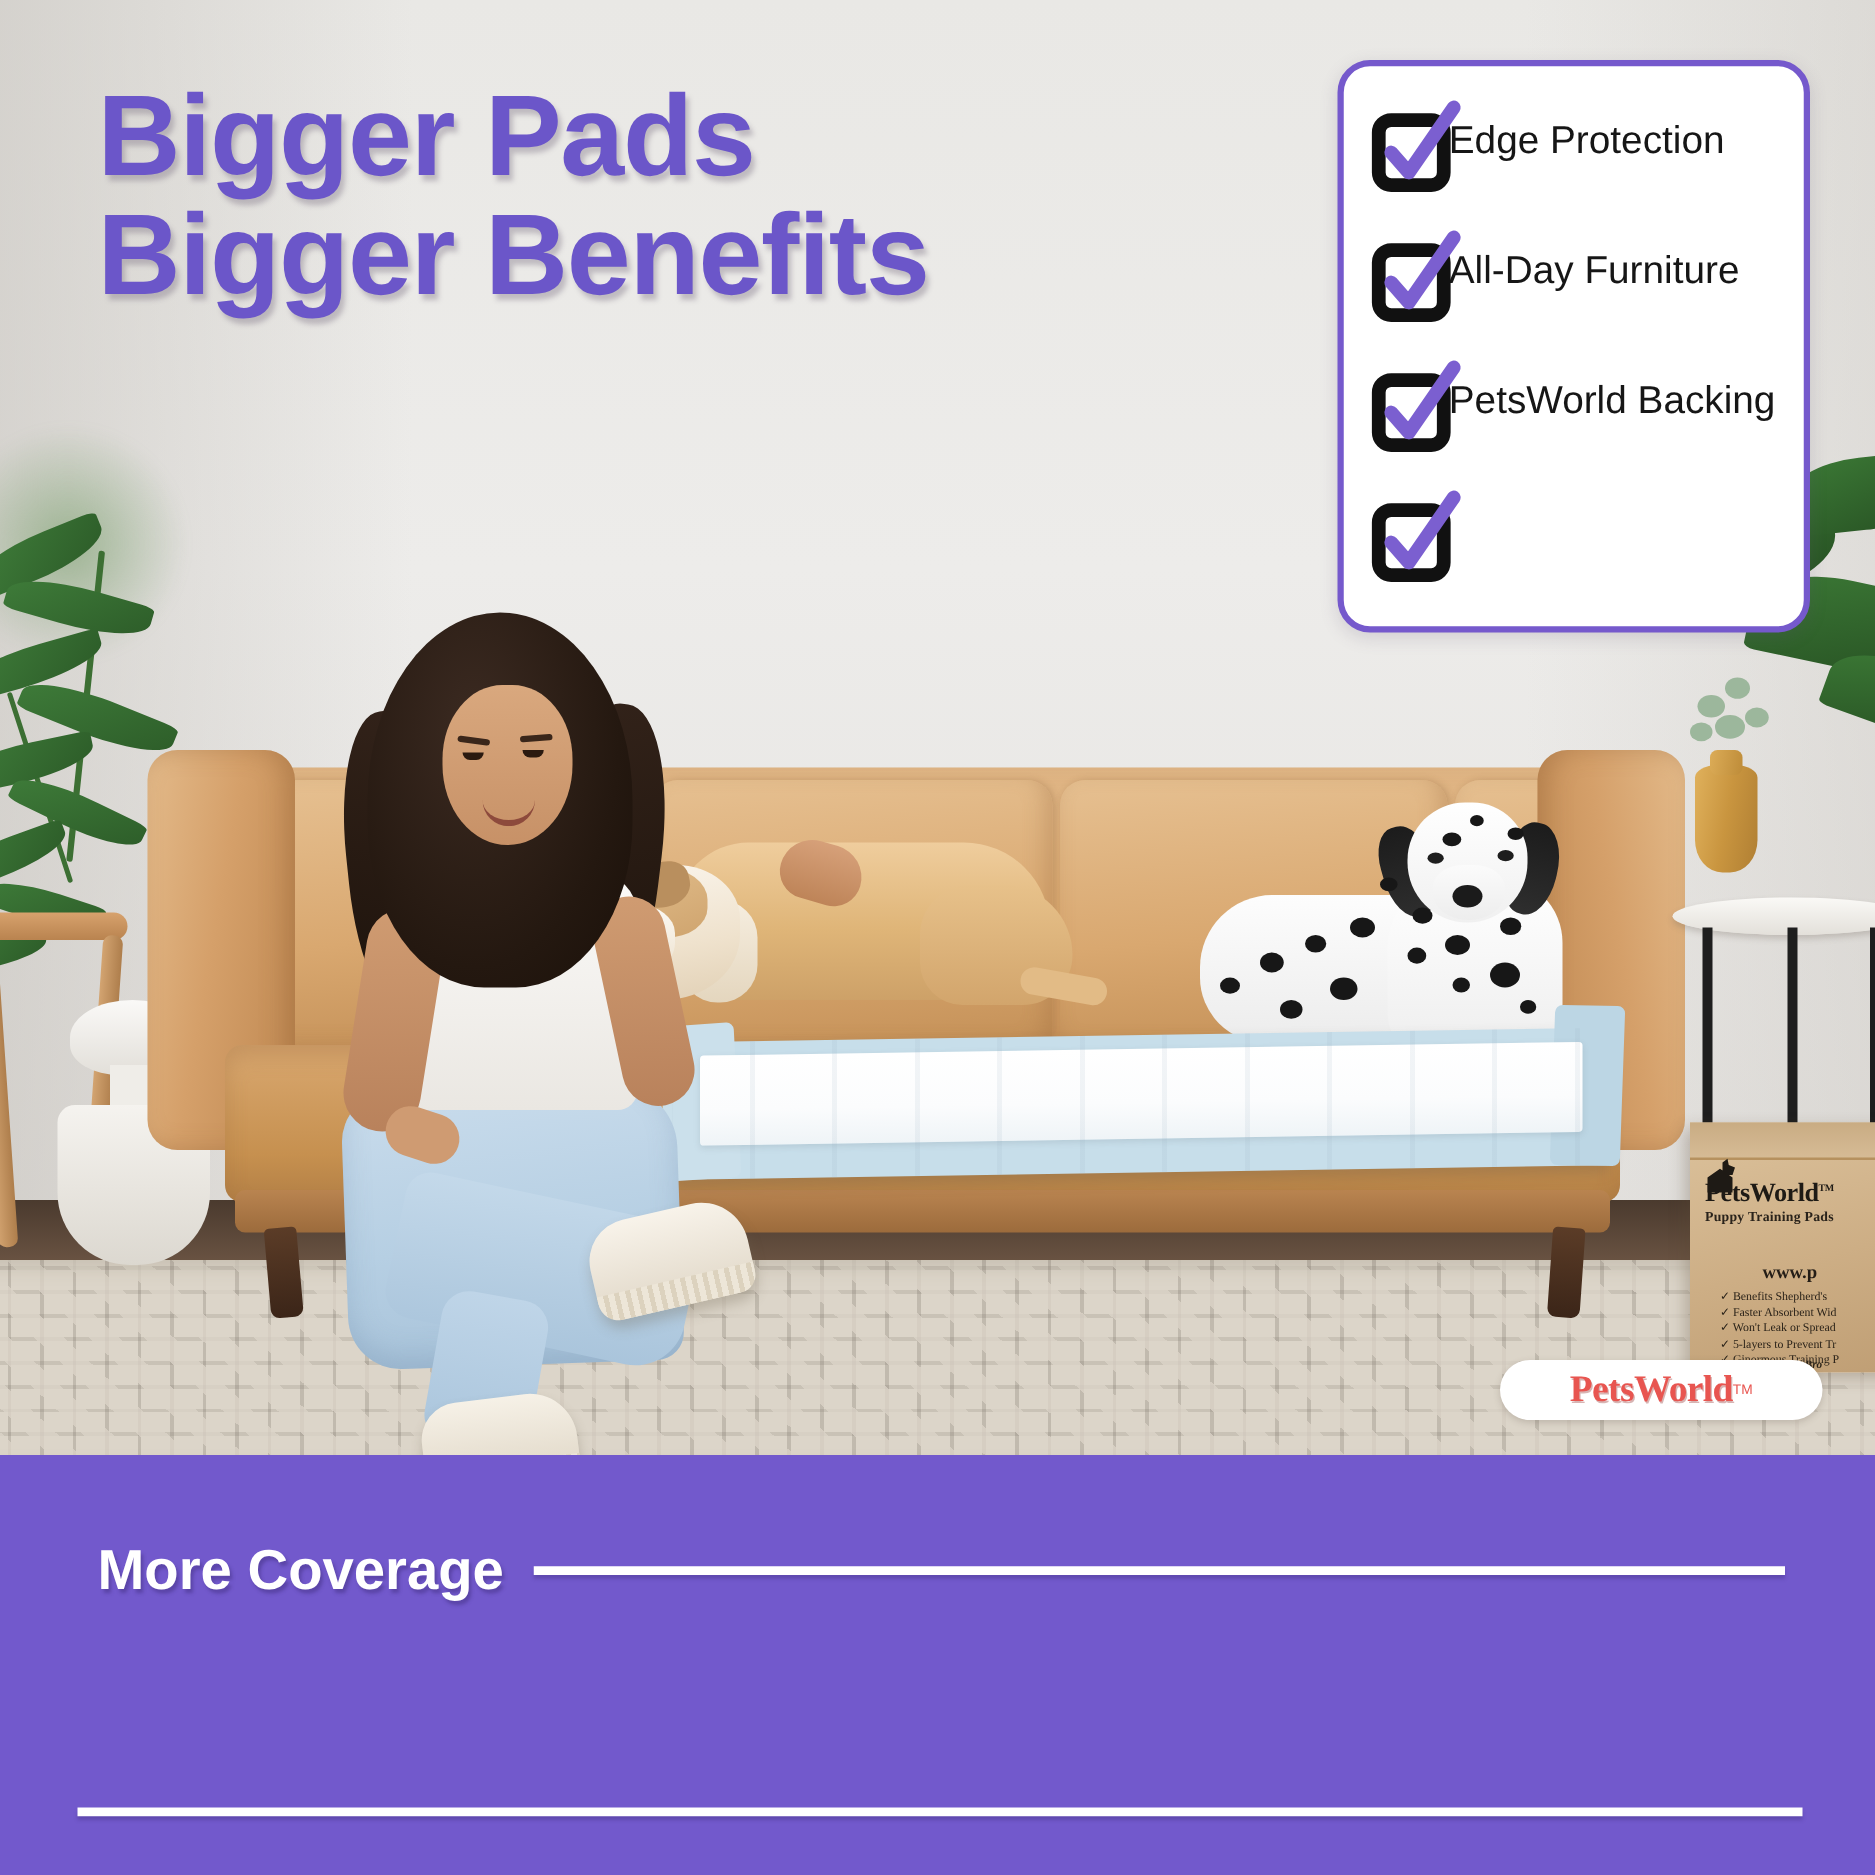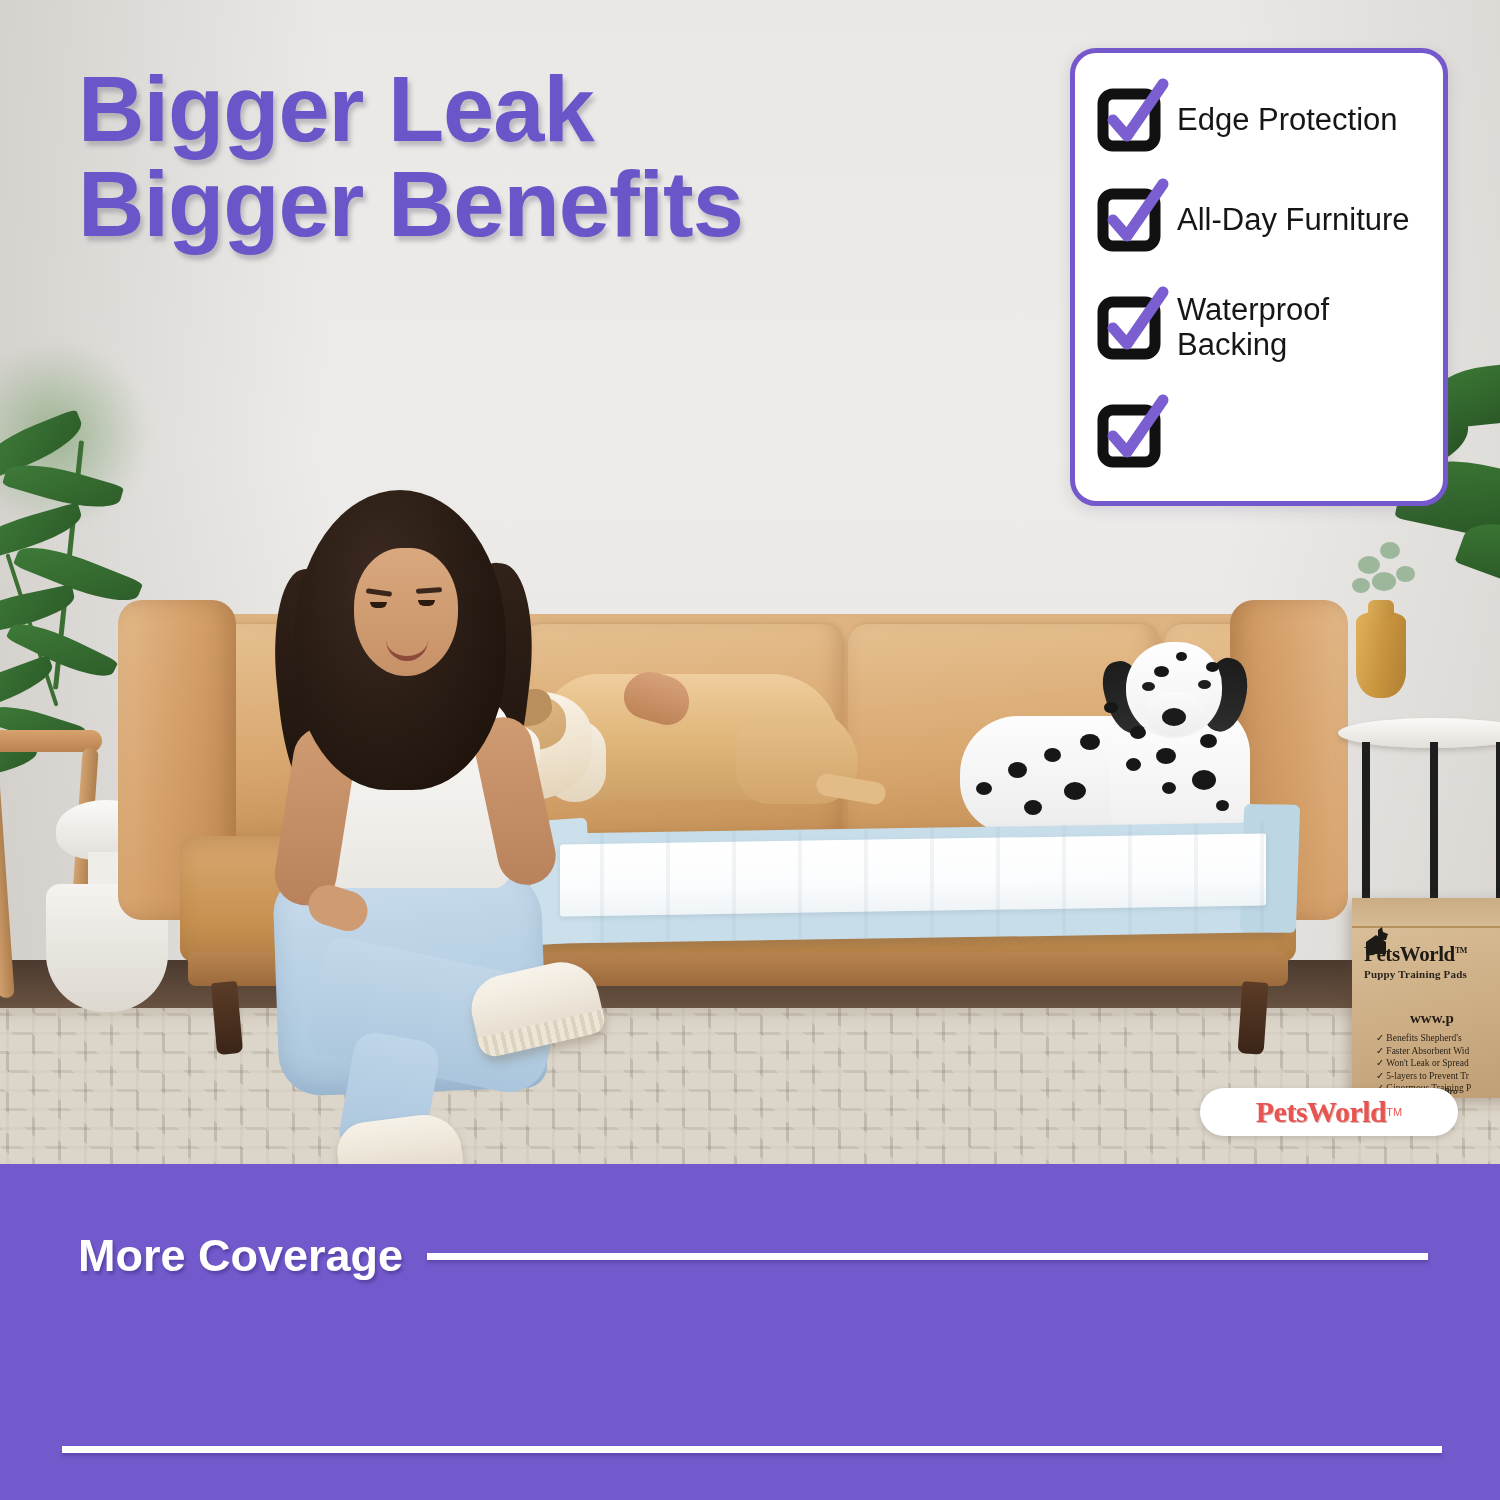--- a/index.html
+++ b/index.html
@@ -222,21 +222,21 @@
   
   .headline{position:absolute;left:78px;top:62px;z-index:6;}
   .headline div{font-family:"Liberation Sans",sans-serif;font-weight:bold;font-size:92px;line-height:95px;
        color:#6B56C9;letter-spacing:-1px;text-shadow:3px 5px 4px rgba(120,110,130,.38);}
 
   
   .card{position:absolute;left:1070px;top:48px;width:378px;height:458px;z-index:7;
        background:#FFFFFF;border:5px solid #7559CC;border-radius:26px;
        box-shadow:0 4px 14px rgba(90,80,110,.18);
        display:flex;flex-direction:column;justify-content:space-around;padding:16px 18px;box-sizing:border-box;}
-  .crow{display:flex;align-items:center;gap:18px;padding-left:8px;}
+  .crow{display:flex;align-items:flex-start;padding-left:8px;}
   .cbx{position:relative;width:58px;height:54px;flex:0 0 58px;}
   .cbx svg{position:absolute;left:-4px;top:-14px;width:76px;height:74px;overflow:visible;}
   .clabel{font-family:"Liberation Sans",sans-serif;font-size:31px;line-height:35px;color:#161616;font-weight:400;}
 
   
   .pill{position:absolute;left:1200px;top:1088px;width:258px;height:48px;z-index:7;
        background:#FFFFFF;border-radius:26px;display:flex;align-items:center;justify-content:center;
        box-shadow:0 2px 6px rgba(80,70,60,.22);}
   .pill span{font-family:"Liberation Serif",serif;font-weight:bold;font-size:30px;color:#E85550;
        letter-spacing:-.5px;text-shadow:1px 1px 0 rgba(140,40,36,.35);}
@@ -428,21 +428,21 @@
         <div>✓ <span>Faster Absorbent Wid</span></div>
         <div>✓ <span>Won't Leak or Spread</span></div>
         <div>✓ <span>5-layers to Prevent Tr</span></div>
         <div>✓ <span>Ginormous Training P</span></div>
       </div>
       <div class="box-addr">4401 2nd Ave Bro</div>
     </div>
   </div>
 
   <div class="headline">
-    <div>Bigger Leak</div>
+    <div>Bigger Pads</div>
     <div>Bigger Benefits</div>
   </div>
 
   <div class="card">
     <div class="crow">
       <div class="cbx">
         <svg viewBox="0 0 76 74">
           <rect x="6" y="16" width="52" height="52" rx="10" fill="none" stroke="#111111" stroke-width="11"></rect>
           <path d="M16 42 L30 58 L66 6" fill="none" stroke="#7B5FD0" stroke-width="11" stroke-linecap="round" stroke-linejoin="round"></path>
         </svg>
@@ -458,21 +458,21 @@
       </div>
       <div class="clabel">All-Day Furniture</div>
     </div>
     <div class="crow">
       <div class="cbx">
         <svg viewBox="0 0 76 74">
           <rect x="6" y="16" width="52" height="52" rx="10" fill="none" stroke="#111111" stroke-width="11"></rect>
           <path d="M16 42 L30 58 L66 6" fill="none" stroke="#7B5FD0" stroke-width="11" stroke-linecap="round" stroke-linejoin="round"></path>
         </svg>
       </div>
-      <div class="clabel">Waterproof Backing</div>
+      <div class="clabel">PetsWorld Backing</div>
     </div>
     <div class="crow">
       <div class="cbx">
         <svg viewBox="0 0 76 74">
           <rect x="6" y="16" width="52" height="52" rx="10" fill="none" stroke="#111111" stroke-width="11"></rect>
           <path d="M16 42 L30 58 L66 6" fill="none" stroke="#7B5FD0" stroke-width="11" stroke-linecap="round" stroke-linejoin="round"></path>
         </svg>
       </div>
     </div>
   </div>

